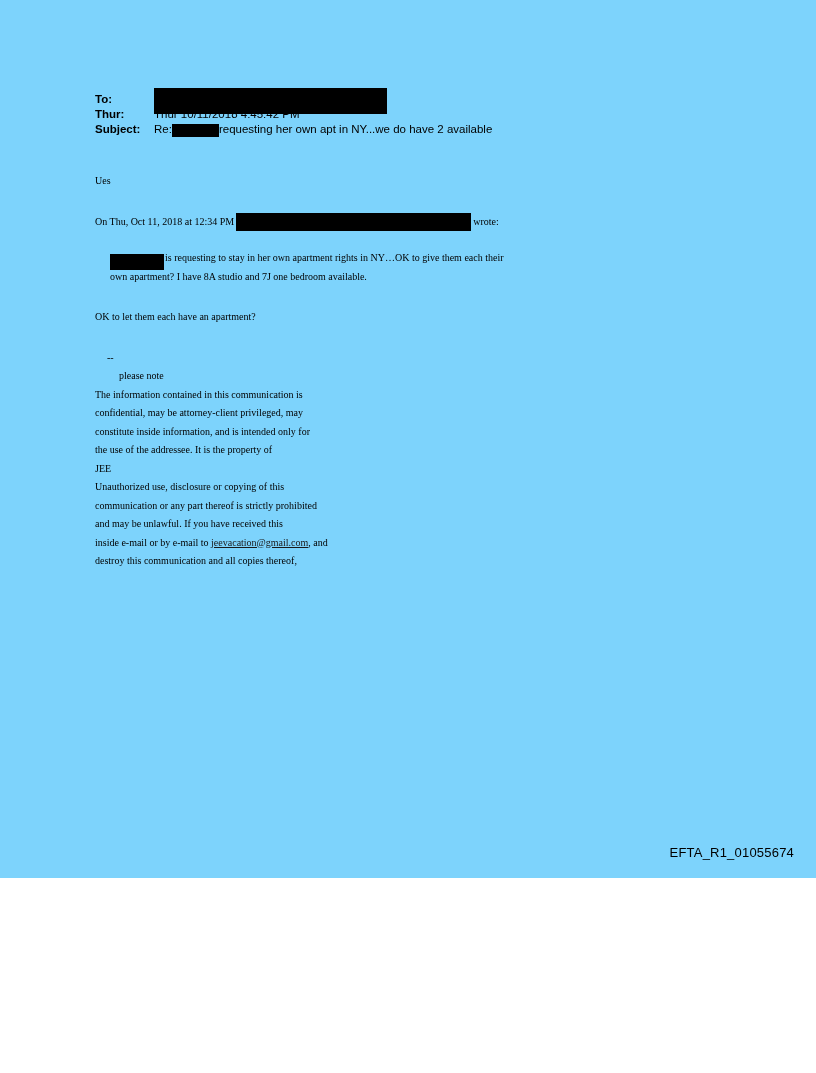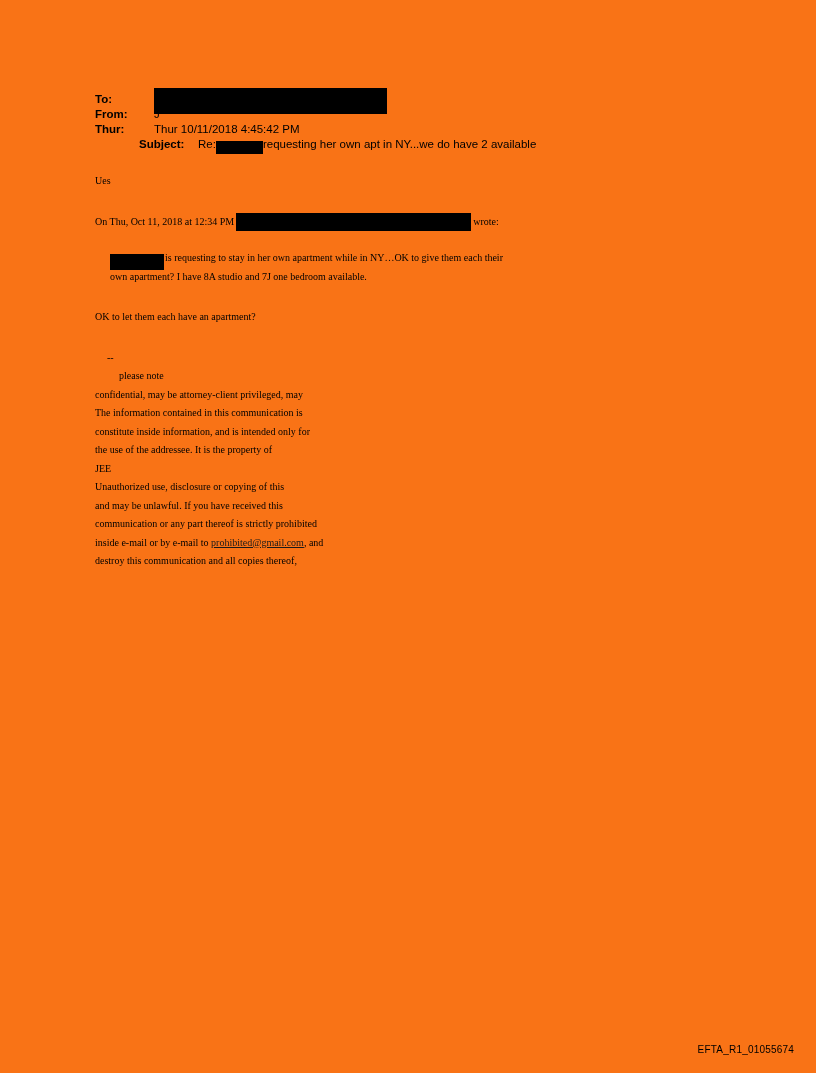--- a/index.html
+++ b/index.html
@@ -3,22 +3,22 @@
 <meta charset="utf-8">
 <style>
   html, body {
     margin: 0;
     padding: 0;
     background: #ffffff;
   }
   .page {
     position: relative;
     width: 816px;
-    height: 1073px;
-    background: #f97316;
+    height: 878px;
+    background: #7dd3fc;
     overflow: hidden;
     font-family: "Liberation Serif", serif;
     color: #000000;
   }
 
   
   .header {
     position: absolute;
     left: 95px;
     top: 92px;
@@ -56,22 +56,21 @@
     top: -4px;
   }
   .redact-subject {
     width: 47px;
     height: 13px;
     position: relative;
     top: 2px;
   }
   .subject-line {
     display: flex;
-    align-items: flex-end;
-    margin-left: 44px;
+    align-items: flex-start;
   }
 
   
   .body {
     position: absolute;
     left: 95px;
     top: 172px;
     width: 620px;
     font-size: 10px;
     line-height: 18.5px;
@@ -115,41 +114,37 @@
     color: #1a1a1a;
     text-decoration: underline;
   }
 
   
   .bates {
     position: absolute;
     right: 22px;
     bottom: 18px;
     font-family: "Liberation Sans", sans-serif;
-    font-size: 10px;
+    font-size: 13px;
     letter-spacing: 0.2px;
     color: #000;
   }
 </style>
 </head>
 <body>
 
 <div class="page">
 
   <div class="header">
 
     <div class="hrow">
       <span class="hlabel">To:</span>
       <span class="redact redact-to"></span>
     </div>
 
-    <div class="hrow">
-      <span class="hlabel">From:</span>
-      <span class="hvalue">J</span>
-    </div>
 
     <div class="hrow">
       <span class="hlabel">Thur:</span>
       <span class="hvalue">Thur 10/11/2018 4:45:42 PM</span>
     </div>
 
     <div class="hrow subject-line">
       <span class="hlabel">Subject:</span>
       <span class="hvalue">Re:</span>
       <span class="redact redact-subject"></span>
@@ -166,43 +161,43 @@
 
     <div class="p quote-line">
       <span>On Thu, Oct 11, 2018 at 12:34 PM</span>
       <span class="redact redact-sender"></span>
       <span>wrote:</span>
     </div>
 
     <div class="spacer-sm"></div>
 
     <div class="p indent">
-      <span class="redact redact-inline-name"></span><span>is requesting to stay in her own apartment while in NY…OK to give them each their</span>
+      <span class="redact redact-inline-name"></span><span>is requesting to stay in her own apartment rights in NY…OK to give them each their</span>
       <div>own apartment?  I have 8A studio and 7J one bedroom available.</div>
     </div>
 
     <div class="spacer-md"></div>
 
     <div class="p">OK to let them each have an apartment?</div>
 
     <div class="spacer-md"></div>
 
     <div class="sig">
       <div class="sig-dashes">--</div>
       <div class="sig-note">please note</div>
+      <div>The information contained in this communication is</div>
       <div>confidential, may be attorney-client privileged, may</div>
-      <div>The information contained in this communication is</div>
       <div>constitute inside information, and is intended only for</div>
       <div>the use of the addressee. It is the property of</div>
       <div>JEE</div>
       <div>Unauthorized use, disclosure or copying of this</div>
+      <div>communication or any part thereof is strictly prohibited</div>
       <div>and may be unlawful. If you have received this</div>
-      <div>communication or any part thereof is strictly prohibited</div>
       <div>
-        <span>inside e-mail or by e-mail to </span><a class="mail" href="#">prohibited@gmail.com</a><span>, and</span>
+        <span>inside e-mail or by e-mail to </span><a class="mail" href="#">jeevacation@gmail.com</a><span>, and</span>
       </div>
       <div>destroy this communication and all copies thereof,</div>
     </div>
 
   </div>
 
   <div class="bates">EFTA_R1_01055674</div>
 
 </div>
 

